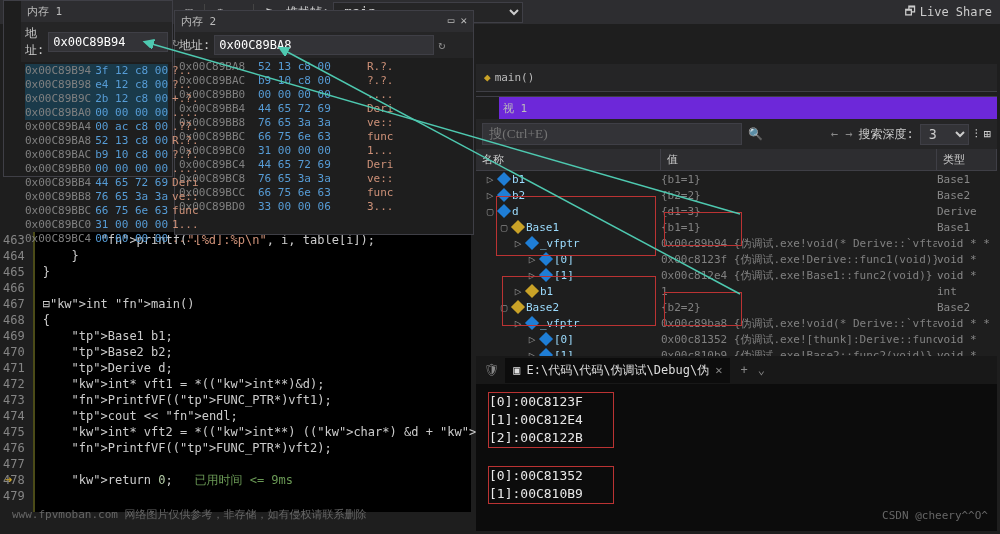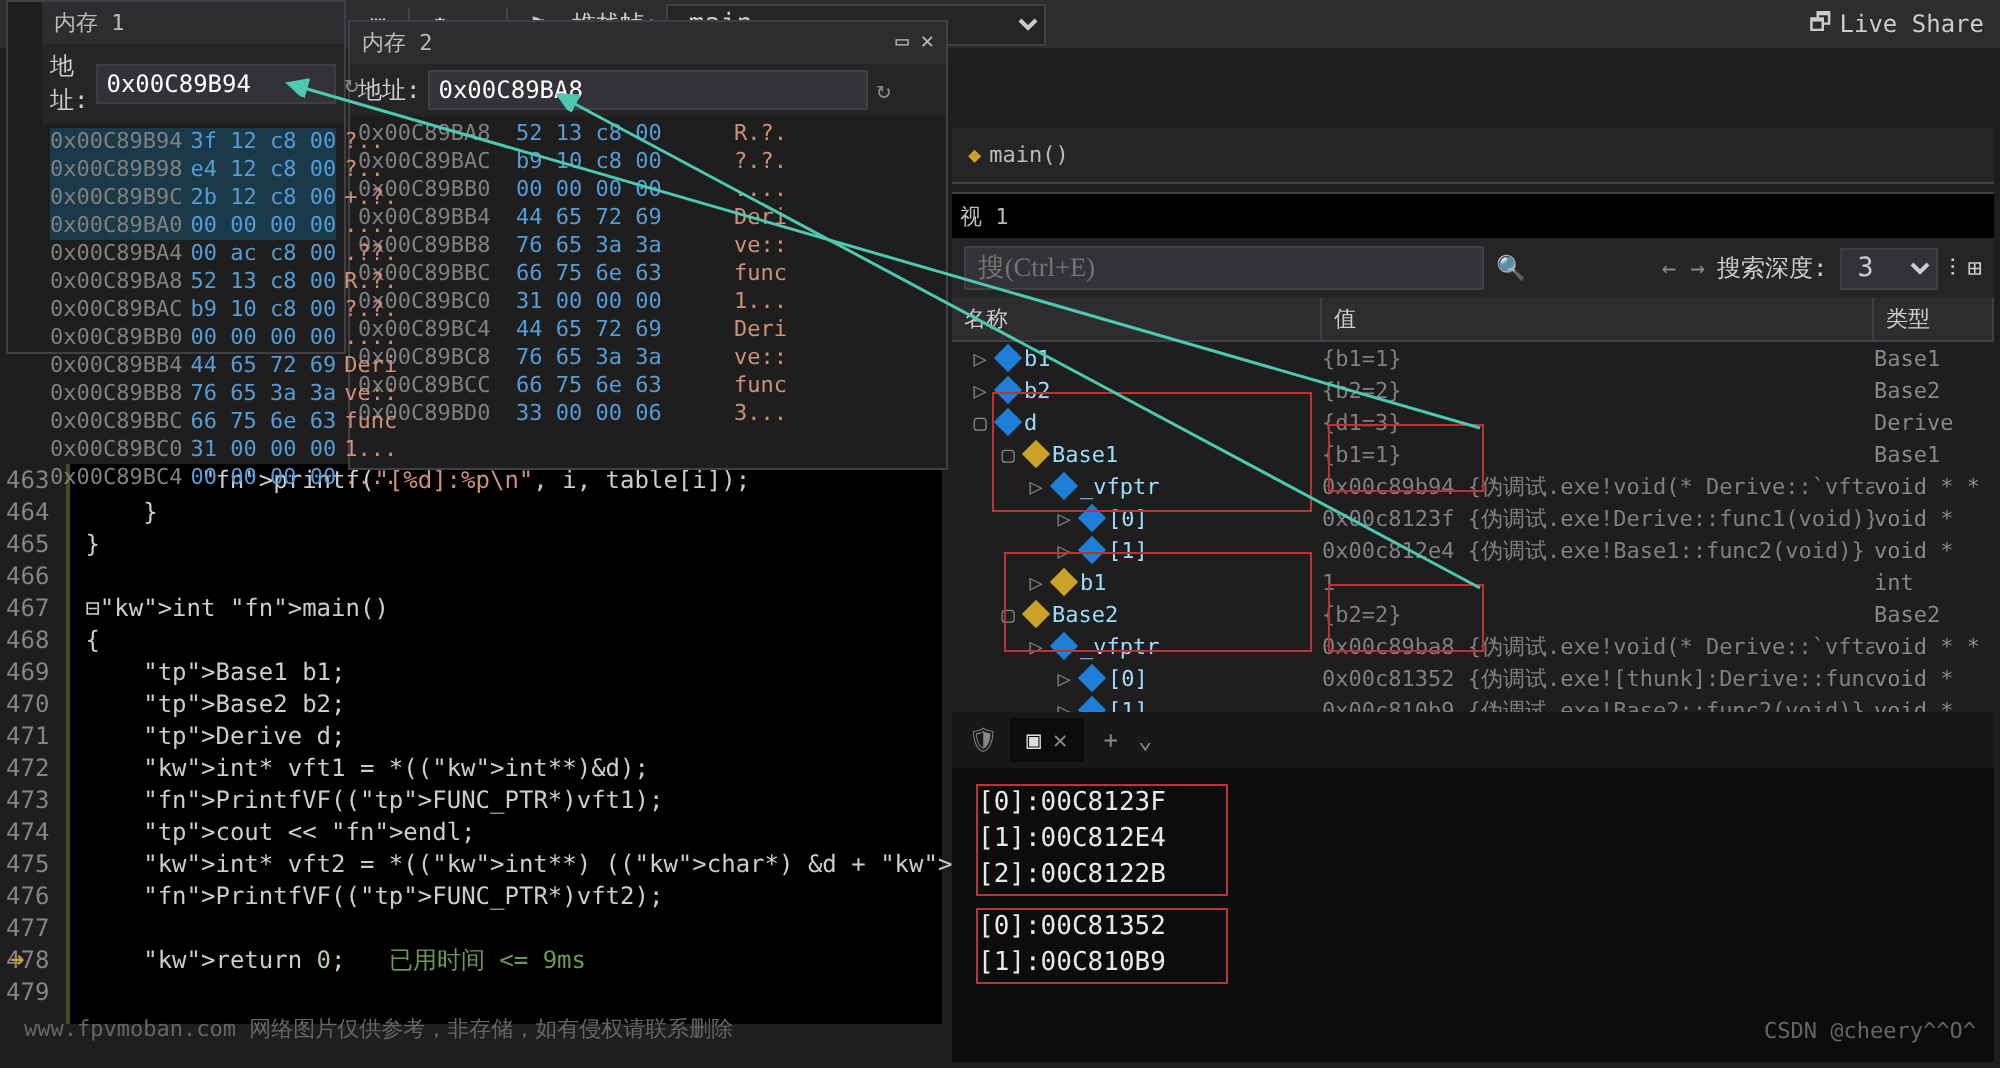--- a/index.html
+++ b/index.html
@@ -24,21 +24,21 @@
 .hexbytes { color:#569cd6; width:105px; }
 .hexascii { color:#ce9178; }
 .redbox1 { position:absolute; border:1px solid #b33; }
 .arrow { position:absolute; stroke:#4ec9b0; stroke-width:1.5; fill:none; pointer-events:none; z-index:10; }
 .codearea { position:absolute; left:3px; top:232px; width:468px; height:280px; background:#000000; display:flex; }
 .gutter { width:50px; background:#1e1e1e; color:#858585; text-align:right; padding-right:8px; font-size:12px; line-height:16px; }
 .gutter div { height:16px; }
 .code { flex:1; font-size:12px; line-height:16px; padding-left:8px; border-left:2px solid #4b4b18;}
 .code .ln { height:16px; white-space:pre; } .str { color:#ce9178; } .num { color:#b5cea8; } .cmt { color:#6a9955; }
 .watchpanel { position:absolute; left:476px; top:96px; right:3px; height:256px; background:#1e1e1e; border-top:1px solid #3f3f46; }
-.watchtabs { background:#000000; height:22px; display:flex; align-items:center; padding-left:4px; color:#bbb; font-size:11px; }
+.watchtabs { background:#6d28d9; height:22px; display:flex; align-items:center; padding-left:4px; color:#bbb; font-size:11px;margin-left:23px; }
 .searchbar { display:flex; align-items:center; padding:4px 6px; background:#252526; gap:6px; }
 .searchbar input { background:#333337; border:1px solid #3f3f46; color:#fff; padding:2px 6px; flex:1; max-width:260px; font-family:Liberation Serif, serif; }
 .searchbar .depthsel { background:#333337; border:1px solid #3f3f46; color:#ccc; padding:1px 14px 1px 4px; }
 .watchcols { display:flex; background:#2d2d30; color:#ccc; font-size:11px; border-bottom:1px solid #3f3f46; }
 .watchcols div { padding:3px 6px; border-right:1px solid #3f3f46; }
 .wc-name { width:185px; } .wc-val { flex:1; } .wc-type { width:60px; }
 .watchtree { font-size:11px; }
 .wrow { display:flex; align-items:center; height:16px; }
 .wrow .tog { width:12px; color:#888; text-align:center; cursor:pointer; }
 .wrow .nm { display:flex; align-items:center; gap:3px; }
@@ -46,21 +46,21 @@
 .wrow .typ { width:60px; color:#888; text-align:left; }
 .ico-cube { width:10px; height:10px; background:#1f7ed6; transform:rotate(45deg); display:inline-block; }
 .ico-cube.gold { background:#c9a227; }
 .terminal { position:absolute; left:476px; top:356px; right:3px; bottom:3px; background:#0c0c0c; }
 .termtabs { display:flex; align-items:center; height:28px; background:#181818; gap:6px; padding:0 8px; }
 .term-shield { color:#888; }
 .term-title { color:#ddd; background:#0c0c0c; padding:4px 8px; display:flex; gap:6px; align-items:center; }
 .term-close { color:#888; cursor:pointer; }
 .term-add { color:#888; cursor:pointer; margin-left:4px; }
 .termbody { padding:8px 12px; color:#e8e8e8; font-size:13px; line-height:18px;}
-.termbox { border:1px solid #b33; display:inline-block; padding:0 30px 0 0; margin-bottom:6px; }
+.termbox { border:1px solid #b33; display:inline-block; padding:0 30px 0 0; margin-bottom:18px; }
 .watermark { position:absolute; bottom:12px; color:#666; font-size:11px; }
 .watermark.left { left:12px; } .watermark.right { right:12px; }
 .callstack { position:absolute; left:476px; top:64px; right:3px; height:28px; background:#252526; display:flex; align-items:center; border-bottom:1px solid #3f3f46;}
 .callstack .cs-item { display:flex; align-items:center; padding:4px 8px; gap:4px; color:#bbb; font-size:11px;}
 .refresh-icon { color:#888; cursor:pointer; }
 </style>
 </head>
 <body>
 
 <div class="toolbar">
@@ -435,20 +435,21 @@
 <div class="redbox1" style="left:496px; top:196px; width:160px; height:60px;"></div>
 <div class="redbox1" style="left:664px; top:212px; width:78px; height:34px;"></div>
 <div class="redbox1" style="left:502px; top:276px; width:154px; height:50px;"></div>
 <div class="redbox1" style="left:664px; top:292px; width:78px; height:34px;"></div>
 
 <div class="terminal">
   <div class="termtabs">
     <span class="term-shield">🛡</span>
     <div class="term-title">
       <span>▣</span>
+      <span>E:\代码\代码\伪调试\Debug\伪</span>
       <span class="term-close">✕</span>
     </div>
     <span class="term-add">+</span>
     <span class="term-add">⌄</span>
   </div>
   <div class="termbody">
     <div class="termbox" id="tb1">[0]:00C8123F<br>[1]:00C812E4<br>[2]:00C8122B</div><br>
     <div class="termbox" id="tb2">[0]:00C81352<br>[1]:00C810B9</div>
   </div>
 </div>

